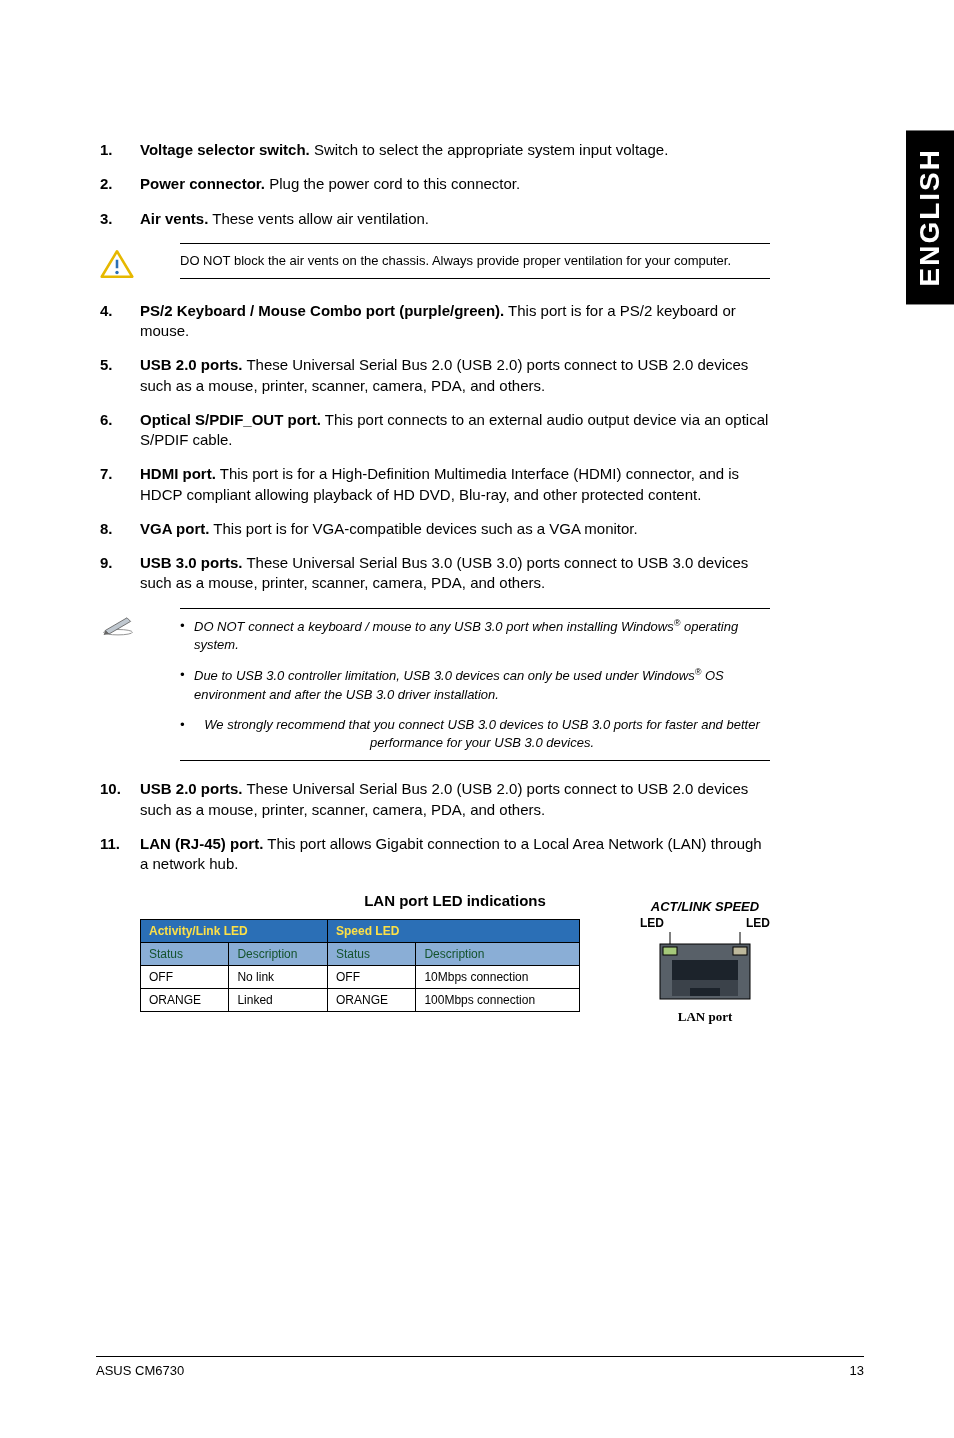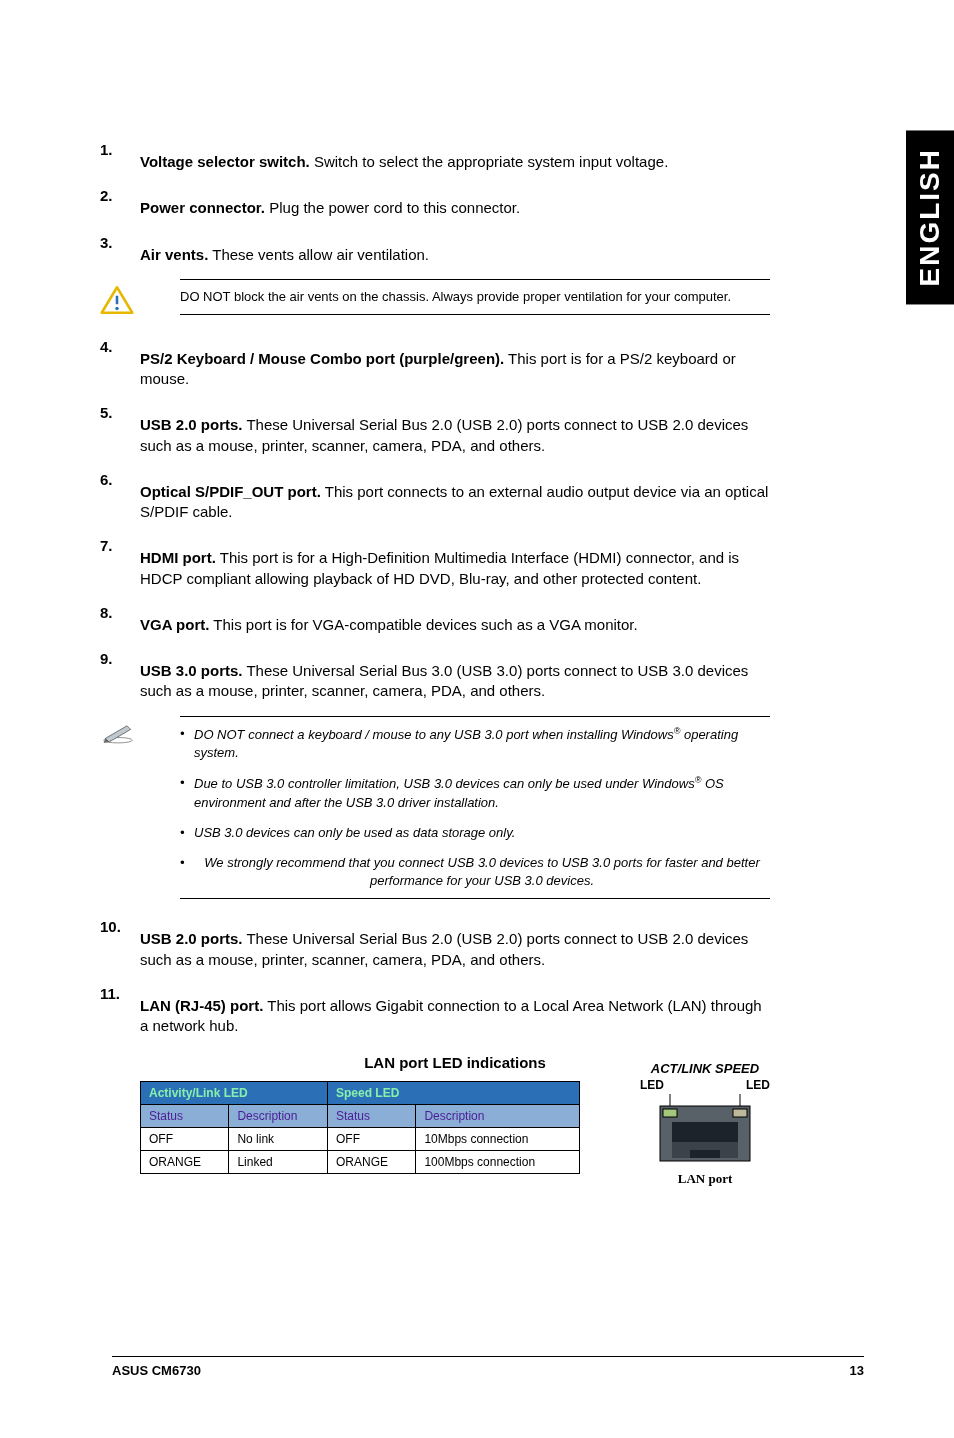--- a/index.html
+++ b/index.html
@@ -32,21 +32,21 @@
     display: flex;
     margin-bottom: 14px;
     font-size: 15px;
     line-height: 1.35;
   }
   .list-num {
     font-weight: bold;
     width: 40px;
     flex-shrink: 0;
   }
-  .list-body { flex: 1; margin-top: 12px; }
+  .list-body { flex: 1; }
   .list-body .bold { font-weight: bold; }
   .note-block {
     display: flex;
     margin: 14px 0 18px 0;
     align-items: flex-start;
   }
   .note-icon {
     width: 40px;
     flex-shrink: 0;
     margin-right: 40px;
@@ -88,29 +88,29 @@
     margin-left: 40px;
     gap: 60px;
   }
   table.lan-table {
     border-collapse: collapse;
     font-size: 12px;
     width: 460px;
   }
   table.lan-table th.group {
     background: #2b6fb6;
-    color: #86efac;
+    color: #fde047;
     text-align: left;
     padding: 4px 8px;
     font-weight: bold;
     border: 1px solid #000;
   }
   table.lan-table th.sub {
     background: #8aaed6;
-    color: #4c1d95;
+    color: #14532d;
     text-align: left;
     padding: 4px 8px;
     font-weight: normal;
     border: 1px solid #000;
   }
   table.lan-table td {
     border: 1px solid #000;
     padding: 4px 8px;
   }
   .port-diagram {
@@ -125,28 +125,27 @@
     font-size: 12px;
     width: 130px;
     margin: 0 auto;
   }
   .port-title { font-weight: bold; font-size: 13px; margin-bottom: 2px; font-style: italic; }
   .port-svg { margin: 2px auto 4px auto; }
   .port-caption { font-weight: bold; font-size: 13px; font-family: Liberation Serif, serif; }
   .footer {
     position: absolute;
     bottom: 60px;
-    left: 112px;
+    left: 96px;
     right: 90px;
     border-top: 1px solid #000;
     padding-top: 6px;
     display: flex;
     justify-content: space-between;
     font-size: 13px;
-    font-weight: bold;
   }
 </style>
 </head>
 <body>
 
 <div class="side-tab">ENGLISH</div>
 
 <div class="content">
 
   <div class="list-item">
@@ -203,21 +202,20 @@
       <svg viewBox="0 0 40 24">
           <ellipse cx="20" cy="20" rx="16" ry="3" fill="none" stroke="#888" stroke-width="1"></ellipse>
           <path d="M6 18 L30 4 L34 8 L10 22 Z" fill="#c0c8d0" stroke="#666" stroke-width="1"></path>
           <path d="M6 18 L10 22 L4 23 Z" fill="#666"></path>
         </svg>
     </div>
     <div class="note-text">
       <ul class="note-bullets">
         <li><span>DO NOT connect a keyboard / mouse to any USB 3.0 port when installing Windows</span><span class="sup">®</span><span> operating system.</span></li>
         <li><span>Due to USB 3.0 controller limitation, USB 3.0 devices can only be used under Windows</span><span class="sup">®</span><span> OS environment and after the USB 3.0 driver installation.</span></li>
-        <li>USB 3.0 devices can only be used as data storage only.</li>
         <li>We strongly recommend that you connect USB 3.0 devices to USB 3.0 ports for faster and better performance for your USB 3.0 devices.</li>
       </ul>
     </div>
   </div>
 
   <div class="list-item">
     <div class="list-num">10.</div>
     <div class="list-body"><span class="bold">USB 2.0 ports.</span><span> These Universal Serial Bus 2.0 (USB 2.0) ports connect to USB 2.0 devices such as a mouse, printer, scanner, camera, PDA, and others.</span></div>
   </div>
   <div class="list-item">

